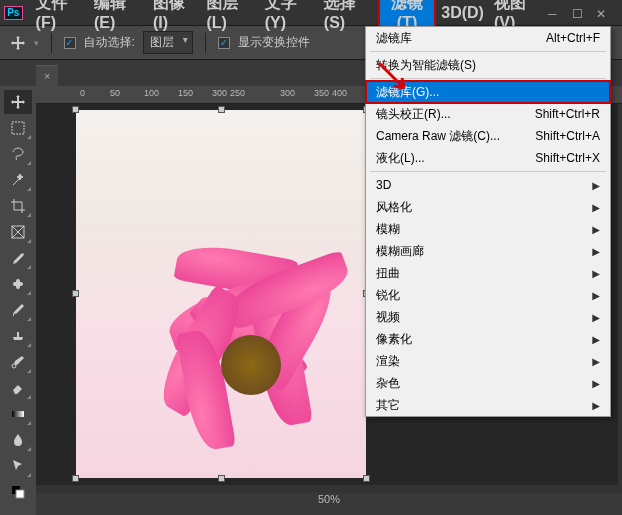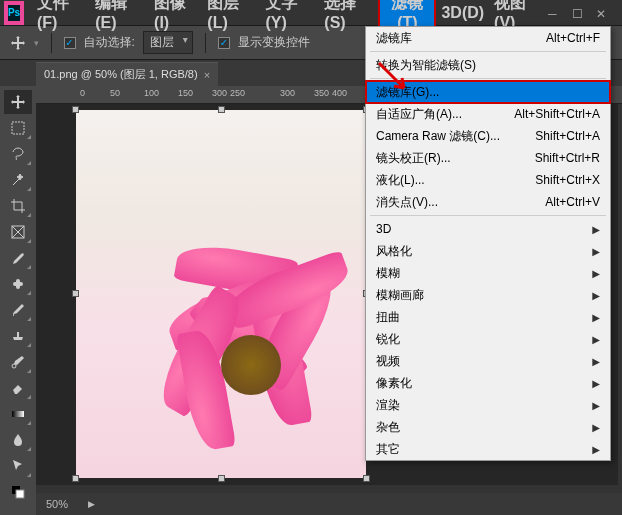--- a/index.html
+++ b/index.html
@@ -1,18 +1,18 @@
 <!DOCTYPE html>
 <html><head>
 <meta charset="utf-8">
 <style>
 * { margin: 0; padding: 0; box-sizing: border-box; font-family: "Microsoft YaHei", sans-serif; }
 body { width: 622px; height: 515px; background: #333; color: #ccc; font-size: 12px; overflow: hidden; position: relative; }
 .menubar { background: #333; height: 26px; display: flex; align-items: center; padding: 0 4px; border-bottom: 1px solid #1a1a1a; }
-.ps-icon { width: 20px; height: 24px; background: #001d26; border: 4px solid #ec4899; color: #00c8ff; font-size: 10px; font-weight: bold; display: flex; align-items: center; justify-content: center; margin-right: 8px; }
+.ps-icon { width: 20px; height: 14px; background: #001d26; border: 1px solid #ec4899; color: #00c8ff; font-size: 10px; font-weight: bold; display: flex; align-items: center; justify-content: center; margin-right: 8px; }
 .menu-item { padding: 3px 5px; cursor: pointer; font-size: 16px; font-weight: bold; }
 .menu-item.active { background: #0078d7; border: 2px solid #c00; padding: 1px 3px; text-align: center; }
 .win-controls { margin-left: auto; display: flex; gap: 12px; padding-right: 10px; }
 .win-btn { width: 12px; height: 12px; cursor: pointer; color: #aaa; }
 .optbar { height: 34px; background: #474747; border-bottom: 1px solid #1a1a1a; display: flex; align-items: center; padding: 0 10px; gap: 8px; font-size: 12px; }
 .move-icon { width: 16px; height: 16px; position: relative; }
 .chk { width: 12px; height: 12px; border: 1px solid #888; display: inline-flex; align-items: center; justify-content: center; background: #333; }
 .chk.on::after { content: "✓"; color: #00a8ff; font-size: 10px; }
 .dd { background: #3a3a3a; border: 1px solid #222; padding: 2px 18px 2px 6px; position: relative; }
 .dd::after { content: "▾"; position: absolute; right: 4px; top: 2px; font-size: 10px; color: #aaa; }
@@ -28,27 +28,27 @@
 .tool.sel { background: #2c2c2c; }
 .tool::after { content: ""; position: absolute; right: 1px; bottom: 1px; border: 2px solid transparent; border-right-color: #888; border-bottom-color: #888; width: 0; height: 0; }
 .tool.no-sub::after { display: none; }
 .canvas { position: absolute; top: 6px; left: 40px; width: 290px; height: 368px; background: #fff; }
 .flower { position: absolute; inset: 0; background: linear-gradient(to bottom, #f5f1ee 0%, #f0e8e2 30%, #f8e0e8 60%, #f5d5e0 100%); overflow: hidden; }
 .petal { position: absolute; background: radial-gradient(ellipse at 30% 30%, #ff7ab0, #e63890); border-radius: 50% 10% 50% 10%; }
 .center { position: absolute; width: 60px; height: 60px; background: radial-gradient(circle, #8b6914, #654321); border-radius: 50%; left: 145px; top: 225px; }
 .handle { position: absolute; width: 7px; height: 7px; border: 1px solid #555; background: #ccc; }
 .dropdown { position: absolute; top: 26px; left: 365px; width: 246px; background: #f0f0f0; border: 1px solid #999; box-shadow: 2px 2px 6px rgba(0,0,0,.4); z-index: 100; color: #000; }
 .dd-item { padding: 4px 10px; display: flex; justify-content: space-between; align-items: center; cursor: pointer; font-size: 12px; height: 22px; }
-.dd-item.hl { background: #0078d7; color: #000000; }
+.dd-item.hl { background: #0078d7; color: #ffffff; }
 .dd-item.boxed { outline: 2px solid #c00; outline-offset: -1px; }
 .dd-sep { height: 1px; background: #ccc; margin: 2px 4px; }
 .dd-arrow { font-size: 10px; color: #333; }
 .red-arrow { position: absolute; z-index: 101; left: 374px; top: 58px; }
 .red-arrow svg { display: block; }
-.statusbar { position: absolute; bottom: 0; left: 36px; right: 0; height: 22px; background: #383838; display: flex; align-items: center; padding: 0 10px; font-size: 11px; color: #bbb; gap: 20px; }
+.statusbar { position: absolute; bottom: 0; left: 36px; right: 0; height: 22px; background: #383838; display: flex; align-items: center; padding: 0 10px; font-size: 11px; color: #bbb; gap: 20px; flex-direction: column; }
 .ruler-corner { position: absolute; top: 86px; left: 0; width: 36px; height: 18px; background: #474747; }
 svg.ico { width: 16px; height: 16px; }
 </style>
 </head>
 <body>
 
 <div class="menubar">
   <div class="ps-icon">Ps</div>
   <div class="menu-item">文件(F)</div>
   <div class="menu-item">编辑(E)</div>
@@ -77,21 +77,20 @@
   <div class="chk on"></div>
   <span>自动选择:</span>
   <div class="dd">图层</div>
   <div class="divider-v"></div>
   <div class="chk on"></div>
   <span>显示变换控件</span>
 </div>
 
 <div class="tabbar">
   <div class="tab">
-    <span>01.png @ 50% (图层 1, RGB/8)</span>
     <span class="x">×</span>
   </div>
 </div>
 
 <div class="ruler-corner"></div>
 
 <div class="ruler-h">
   <span style="left:44px">0</span>
   <span style="left:74px">50</span>
   <span style="left:108px">100</span>
@@ -228,38 +227,30 @@
   </div>
   <div class="dd-sep"></div>
   <div class="dd-item">
     <span>转换为智能滤镜(S)</span>
   </div>
   <div class="dd-sep"></div>
   <div class="dd-item hl boxed">
     <span>滤镜库(G)...</span>
   </div>
   <div class="dd-item">
-    <span>自适应广角(A)...</span>
-    <span>Alt+Shift+Ctrl+A</span>
+    <span>镜头校正(R)...</span>
+    <span>Shift+Ctrl+R</span>
   </div>
   <div class="dd-item">
     <span>Camera Raw 滤镜(C)...</span>
     <span>Shift+Ctrl+A</span>
   </div>
   <div class="dd-item">
-    <span>镜头校正(R)...</span>
-    <span>Shift+Ctrl+R</span>
-  </div>
-  <div class="dd-item">
     <span>液化(L)...</span>
     <span>Shift+Ctrl+X</span>
-  </div>
-  <div class="dd-item">
-    <span>消失点(V)...</span>
-    <span>Alt+Ctrl+V</span>
   </div>
   <div class="dd-sep"></div>
   <div class="dd-item">
       <span>3D</span>
       <span class="dd-arrow">▶</span>
     </div>
   <div class="dd-item">
       <span>风格化</span>
       <span class="dd-arrow">▶</span>
     </div>

